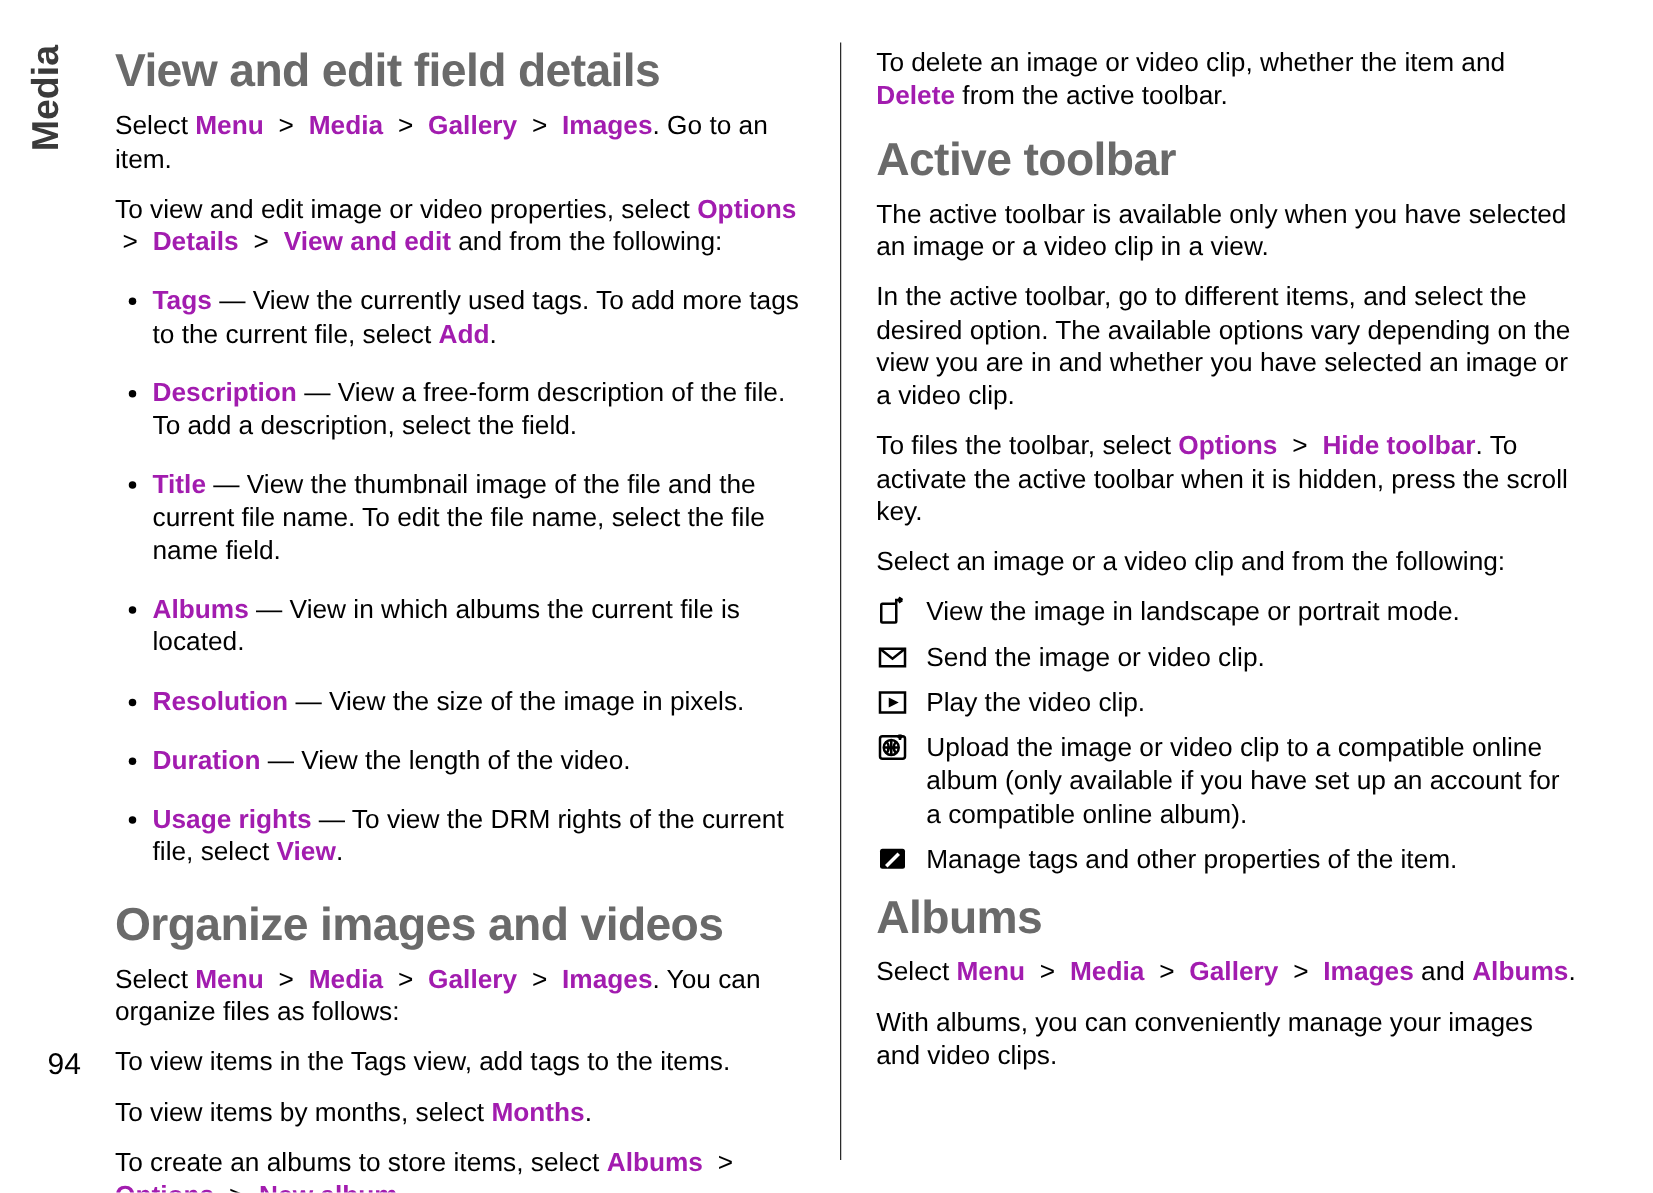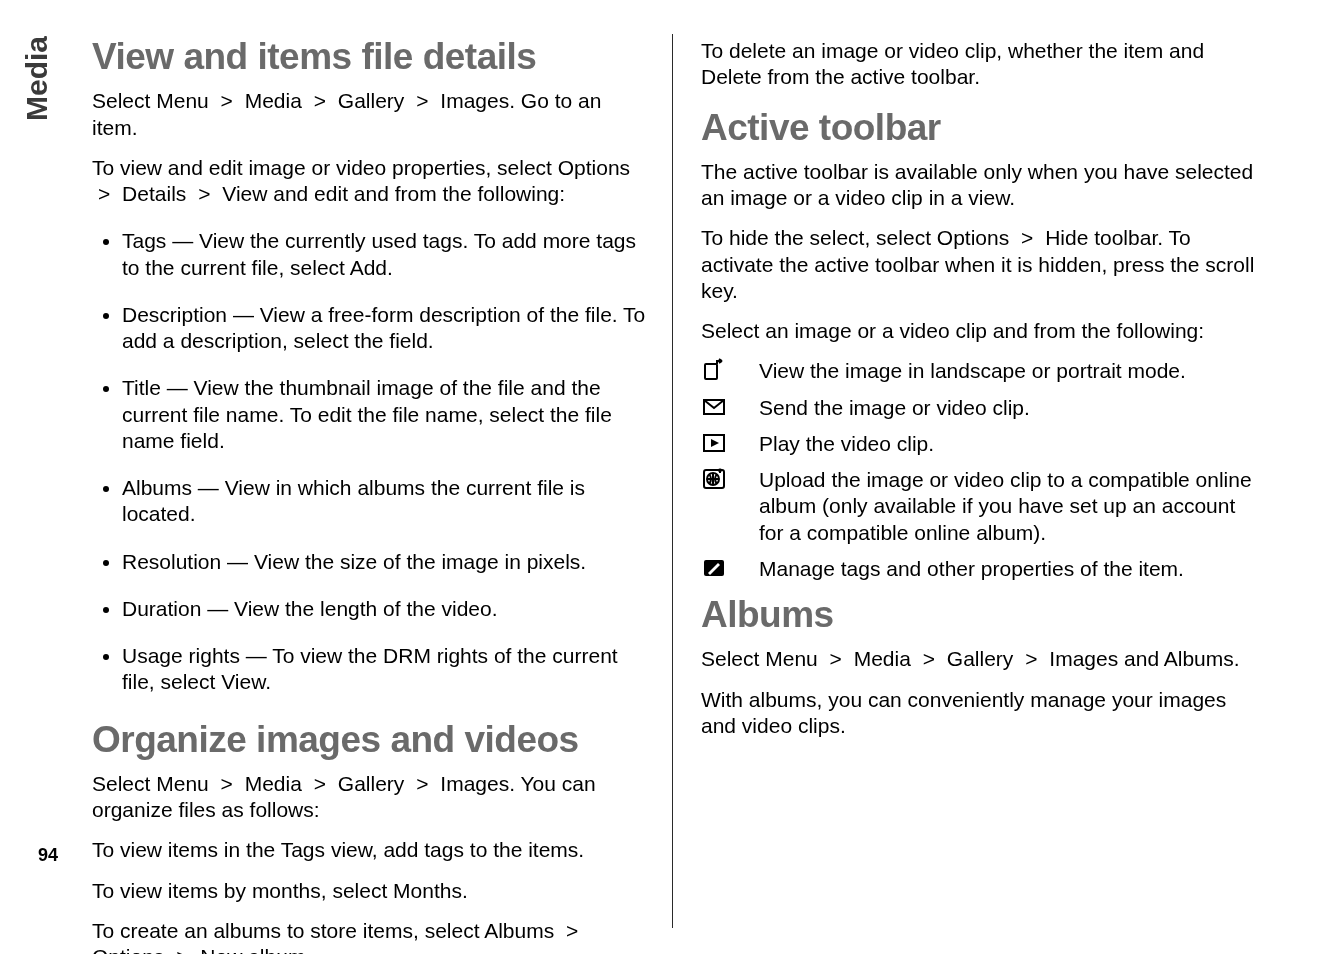--- a/index.html
+++ b/index.html
@@ -27,22 +27,22 @@
     color: #3a3a3a;
     width: 50px;
     text-align: right;
     padding-top: 0px;
     padding-bottom: 6px;
   }
   .page-number {
     position: absolute;
     left: 38px;
     bottom: 88px;
-    font-weight: 700;
-    font-size: 18px;
+    font-weight: 400;
+    font-size: 24px;
     color: #000;
   }
   .columns {
     flex: 1;
     display: flex;
     gap: 0;
   }
   .col {
     width: 560px;
     padding: 0 18px 0 18px;
@@ -56,41 +56,41 @@
     background: #2a2a2a;
     margin: 4px 0 6px 0;
   }
   h1 {
     font-size: 37px;
     font-weight: 900;
     color: #6a6a6a;
     margin: 4px 0 8px 0;
     letter-spacing: -0.5px;
   }
-  .blue { color: #000000; font-weight: 400; }
+  .blue { color: #a21caf; font-weight: 700; }
   p { margin: 8px 0 14px 0; }
   ul { margin: 6px 0 18px 0; padding-left: 30px; }
   li { margin: 21px 0; }
   .gt { margin: 0 6px; }
   .icon-list { list-style: none; padding-left: 0; margin: 6px 0 8px 0; }
-  .icon-row { display: flex; align-items: flex-start; gap: 32px; margin: 6px 0 10px 0; }
+  .icon-row { display: flex; align-items: flex-start; gap: 14px; margin: 6px 0 10px 0; }
   .icon-box { width: 26px; height: 24px; flex: 0 0 26px; display:flex; align-items:center; justify-content:center; }
   .icon-box svg { width: 26px; height: 24px; }
   .icon-text { flex: 1; }
 </style>
 </head>
 <body>
 
 <div class="page">
   <div class="side-tab">Media</div>
 
   <div class="columns">
 
     <div class="col col-left">
-      <h1>View and items file details</h1>
+      <h1>View and edit field details</h1>
 
       <p>
         <span>Select </span>
         <span class="blue">Menu</span>
         <span class="gt">&gt;</span>
         <span class="blue">Media</span>
         <span class="gt">&gt;</span>
         <span class="blue">Gallery</span>
         <span class="gt">&gt;</span>
         <span class="blue">Images</span><span>. Go to an item.</span>
@@ -161,23 +161,24 @@
     <div class="vline"></div>
 
     <div class="col col-right">
       <p>
         <span>To delete an image or video clip, whether the item and </span><span class="blue">Delete</span><span> from the active toolbar.</span>
       </p>
 
       <h1>Active toolbar</h1>
 
       <p>The active toolbar is available only when you have selected an image or a video clip in a view.</p>
-
-      <p>
-        <span>To hide the select, select </span><span class="blue">Options</span>
+      <p>In the active toolbar, go to different items, and select the desired option. The available options vary depending on the view you are in and whether you have selected an image or a video clip.</p>
+
+      <p>
+        <span>To files the toolbar, select </span><span class="blue">Options</span>
         <span class="gt">&gt;</span>
         <span class="blue">Hide toolbar</span><span>. To activate the active toolbar when it is hidden, press the scroll key.</span>
       </p>
 
       <p>Select an image or a video clip and from the following:</p>
 
       <div class="icon-list">
 
         <div class="icon-row">
           <span class="icon-box">

